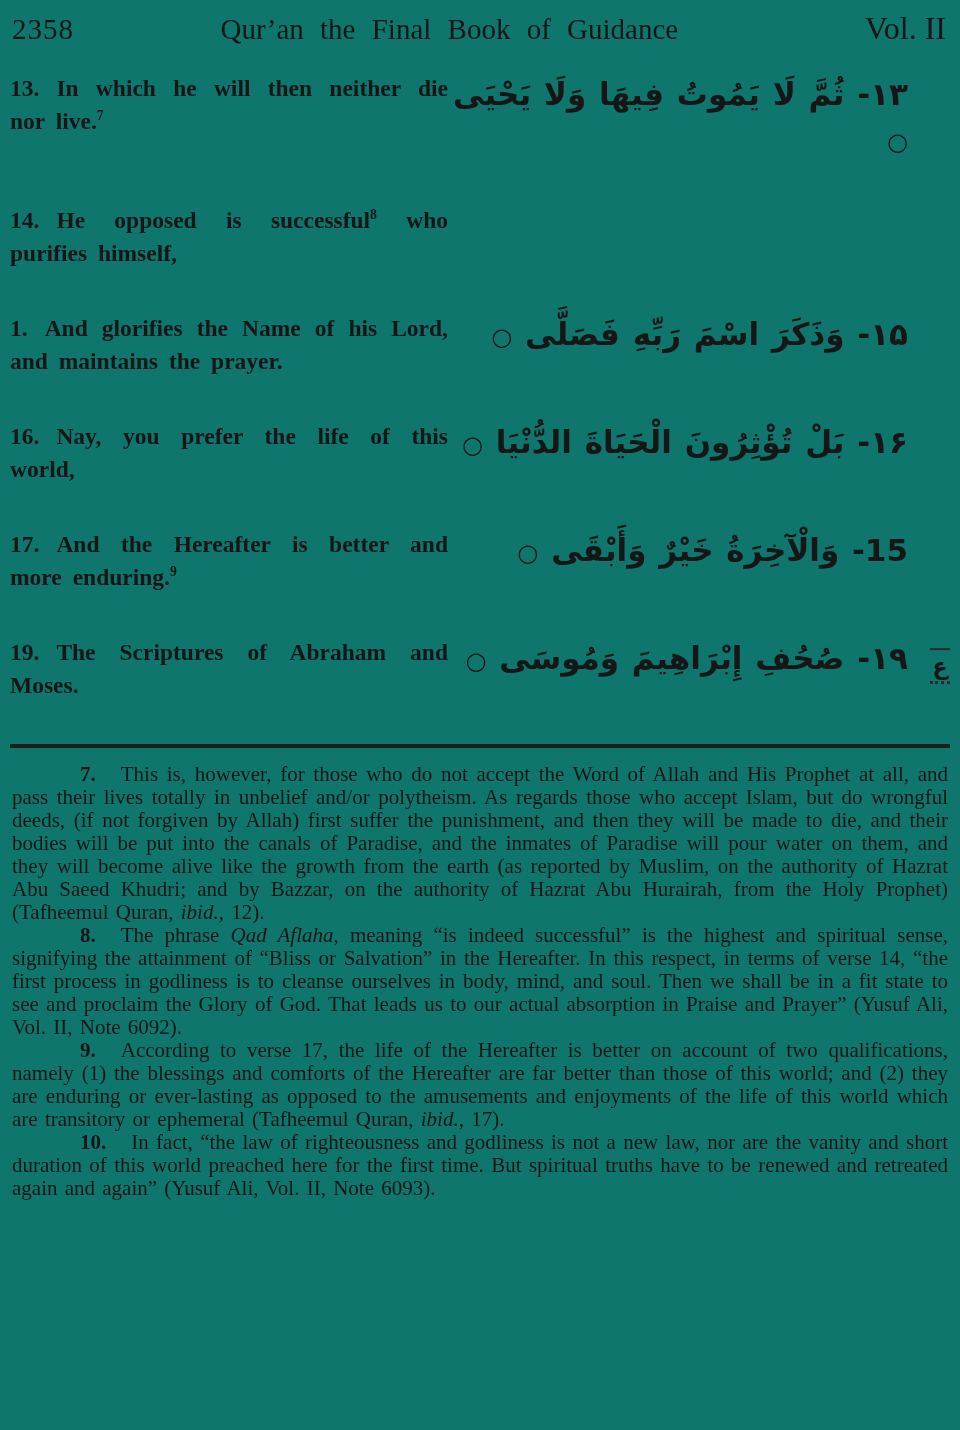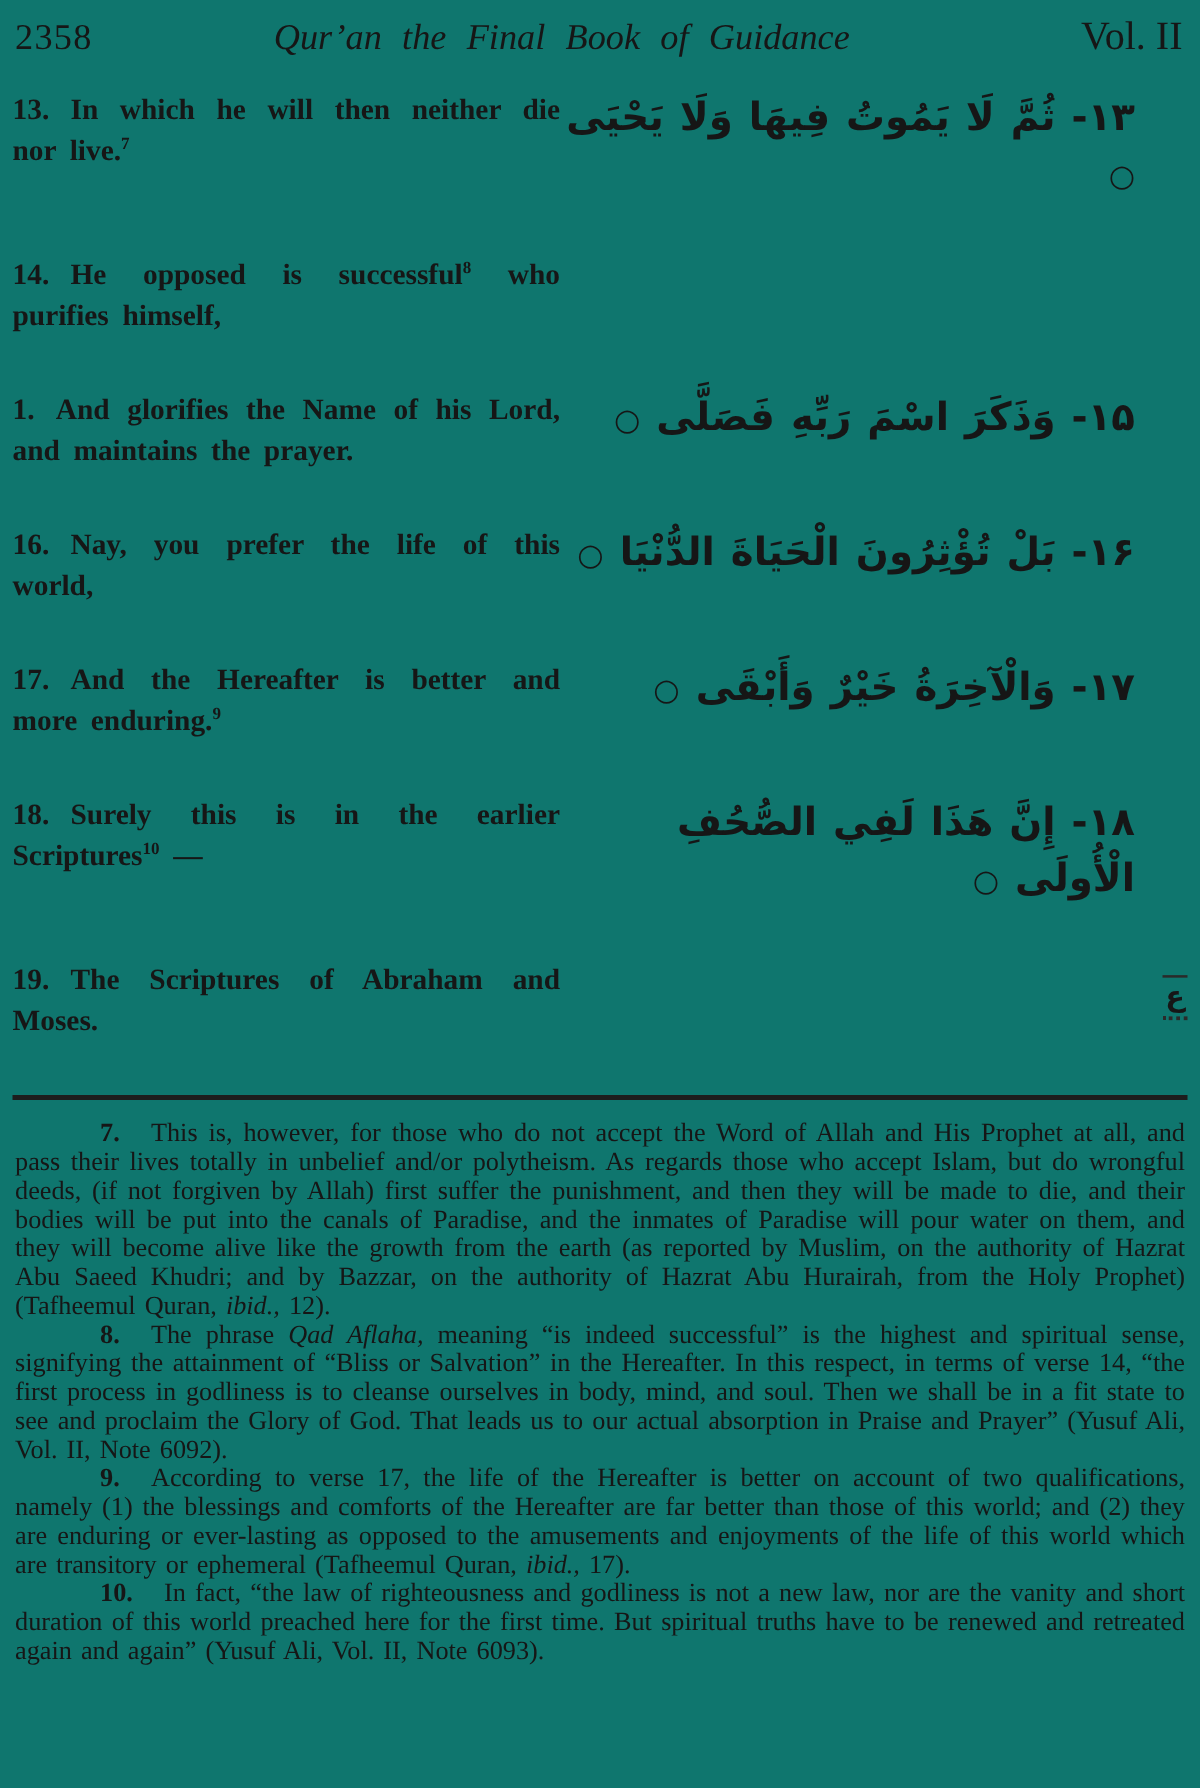--- a/index.html
+++ b/index.html
@@ -15,21 +15,21 @@
     overflow: hidden;
   }
   
   .page-header {
     display: flex;
     justify-content: space-between;
     align-items: baseline;
     padding: 2px 4px 0 2px;
   }
   .page-number { font-size: 29px; letter-spacing: 1px; }
-  .book-title  { font-size: 29px; font-style: italic; word-spacing: 9px; padding-right: 40px; }
+  .book-title  { font-size: 29px; word-spacing: 9px; padding-right: 40px; }
   .volume-label{ font-size: 32px; }
   
   .verses-section { margin-top: 25px; }
   .verse-row {
     display: flex;
     align-items: flex-start;
     margin-bottom: 42px;
     position: relative;
   }
   .verse-english {
@@ -133,38 +133,33 @@
         <span>۱۶- بَلْ تُؤْثِرُونَ الْحَيَاةَ الدُّنْيَا</span>
         <span class="ayah-mark">○</span>
       </div>
     </div>
 
     <div class="verse-row">
       <div class="verse-english">
         <span class="verse-number">17.</span><span><span>And the Hereafter is better and more enduring.</span><span class="seg-sup">9</span></span>
       </div>
       <div class="verse-arabic" dir="rtl">
-        <span>۱۷- وَالْآخِرَةُ خَيْرٌ وَأَبْقَى</span>
+        <span>15- وَالْآخِرَةُ خَيْرٌ وَأَبْقَى</span>
         <span class="ayah-mark">○</span>
       </div>
     </div>
 
-    <div class="verse-row">
-      <div class="verse-english">
-        <span class="verse-number">18.</span><span><span>Surely this is in the earlier Scriptures</span><span class="seg-sup">10</span><span> —</span></span>
-      </div>
-      <div class="verse-arabic" dir="rtl">
-        <span>۱۸- إِنَّ هَذَا لَفِي الصُّحُفِ الْأُولَى</span>
-        <span class="ayah-mark">○</span>
-      </div>
-    </div>
 
     <div class="verse-row">
       <div class="verse-english">
         <span class="verse-number">19.</span><span><span>The Scriptures of Abraham and Moses.</span></span>
+      </div>
+      <div class="verse-arabic" dir="rtl">
+        <span>۱۹- صُحُفِ إِبْرَاهِيمَ وَمُوسَى</span>
+        <span class="ayah-mark">○</span>
       </div>
       <span class="ruku-marker">ع</span>
     </div>
 
   </div>
 
   <div class="footnote-divider"></div>
 
   <div class="footnotes-section">
     <p class="footnote"><span class="seg-num">7.</span><span>This is, however, for those who do not accept the Word of Allah and His Prophet at all, and pass their lives totally in unbelief and/or polytheism. As regards those who accept Islam, but do wrongful deeds, (if not forgiven by Allah) first suffer the punishment, and then they will be made to die, and their bodies will be put into the canals of Paradise, and the inmates of Paradise will pour water on them, and they will become alive like the growth from the earth (as reported by Muslim, on the authority of Hazrat Abu Saeed Khudri; and by Bazzar, on the authority of Hazrat Abu Hurairah, from the Holy Prophet) (Tafheemul Quran, </span><span class="seg-i">ibid.,</span><span> 12).</span></p>

